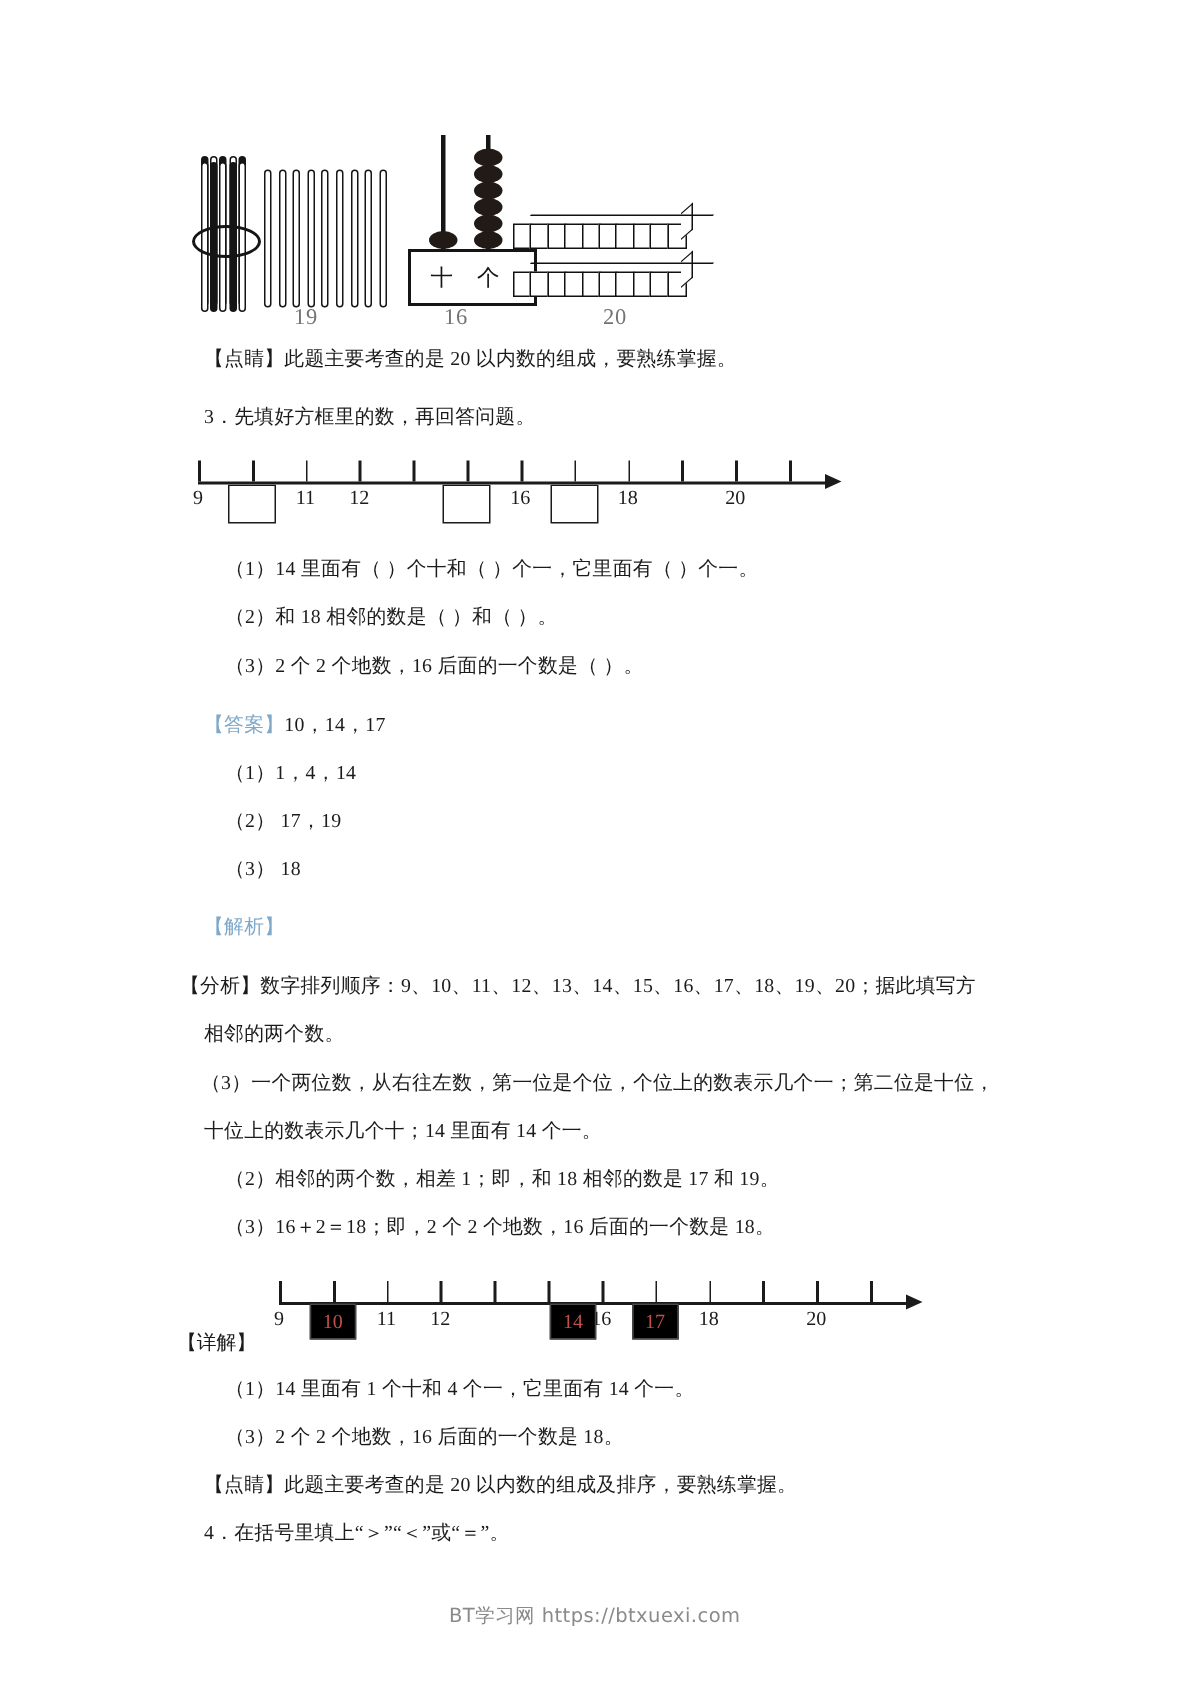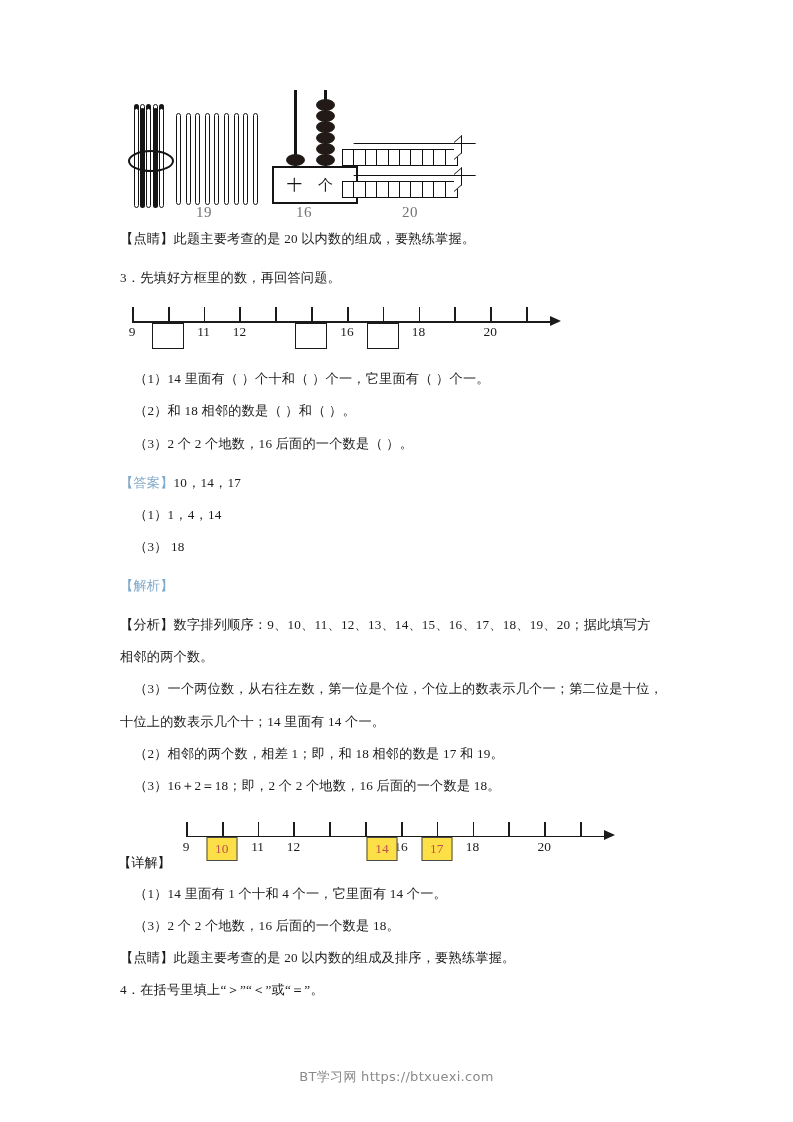--- a/index.html
+++ b/index.html
@@ -186,21 +186,21 @@
 
   
   .para {
     font-size: 13.2px;
     line-height: 1.6;
     color: #1b1b1b;
     margin: 0;
     letter-spacing: 0.2px;
   }
   .row {
-    margin: 0 0 11px 0;
+    margin: 0 0 11px 16px;
   }
   .indent1 { padding-left: 16px; }
   .indent2 { padding-left: 2px; }
   .lbl-blue {
     color: #7fa8c9;
   }
   .spacer-sm { height: 7px; }
 
   
   .numline-wrap {
@@ -262,21 +262,21 @@
     background: #ffffff;
     box-sizing: border-box;
     transform: translateX(-50%);
   }
   .box-filled {
     position: absolute;
     top: 23px;
     width: 31px;
     height: 24px;
     border: 1.3px solid #4a4a4a;
-    background: #fde047;
+    background: #000000;
     box-sizing: border-box;
     transform: translateX(-50%);
     color: #c0504d;
     font-size: 13.4px;
     font-family: "Liberation Serif", serif;
     text-align: center;
     line-height: 22px;
   }
 
   
@@ -417,20 +417,21 @@
     <div class="spacer-sm"></div>
     <div class="row para indent1">（1）14 里面有（      ）个十和（      ）个一，它里面有（      ）个一。</div>
     <div class="row para indent1">（2）和 18 相邻的数是（      ）和（      ）。</div>
     <div class="row para indent1">（3）2 个 2 个地数，16 后面的一个数是（      ）。</div>
 
     <div class="spacer-sm"></div>
     <div class="row para indent2">
       <span class="lbl-blue">【答案】</span><span>10，14，17</span>
     </div>
     <div class="row para indent1">（1）1，4，14</div>
+    <div class="row para indent1">（2）  17，19</div>
     <div class="row para indent1">（3）  18</div>
 
     <div class="spacer-sm"></div>
     <div class="row para indent2 lbl-blue">【解析】</div>
 
     <div class="spacer-sm"></div>
     <div class="para indent2" style="margin-bottom:11px;">【分析】数字排列顺序：9、10、11、12、13、14、15、16、17、18、19、20；据此填写方</div>
     <div class="row para indent2">相邻的两个数。</div>
 
     <div class="para indent1" style="margin-bottom:11px;">（3）一个两位数，从右往左数，第一位是个位，个位上的数表示几个一；第二位是十位，</div>

